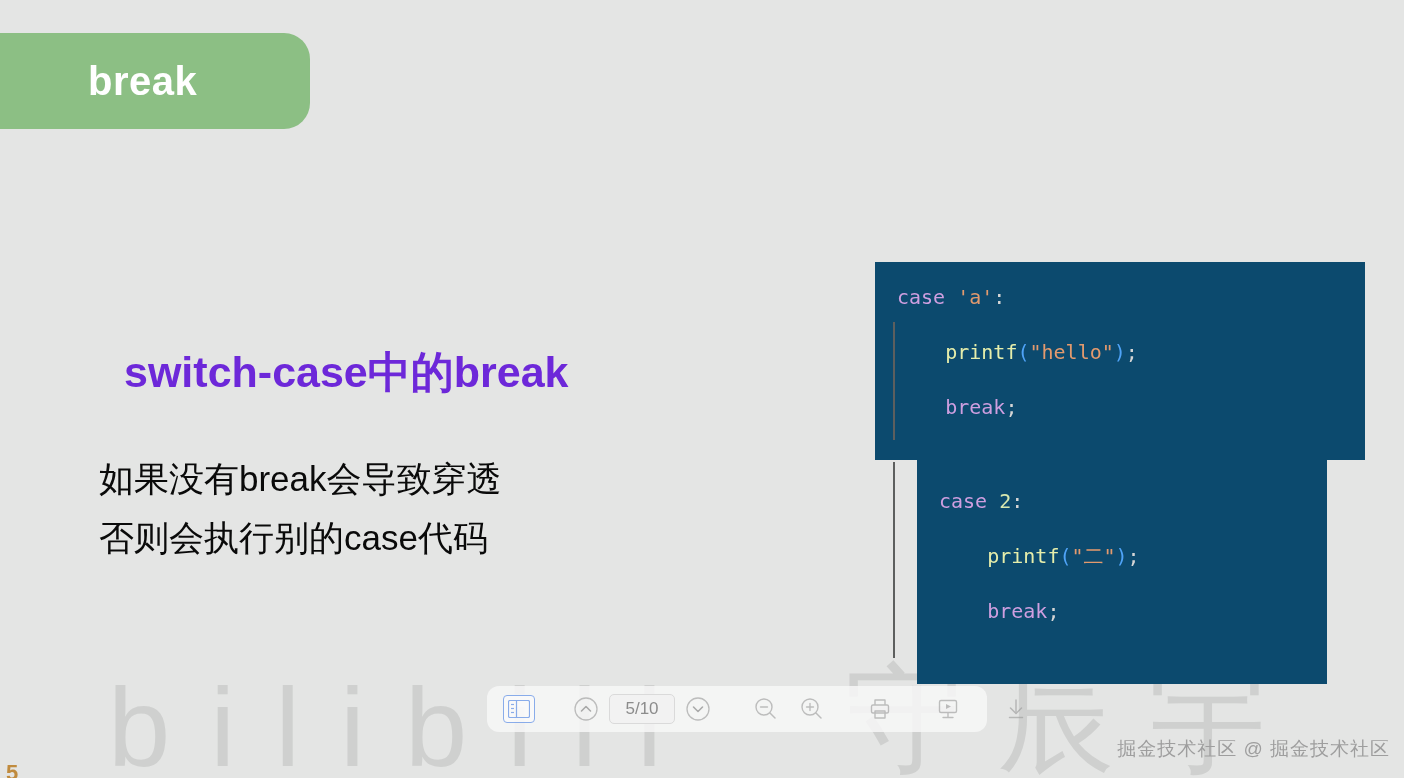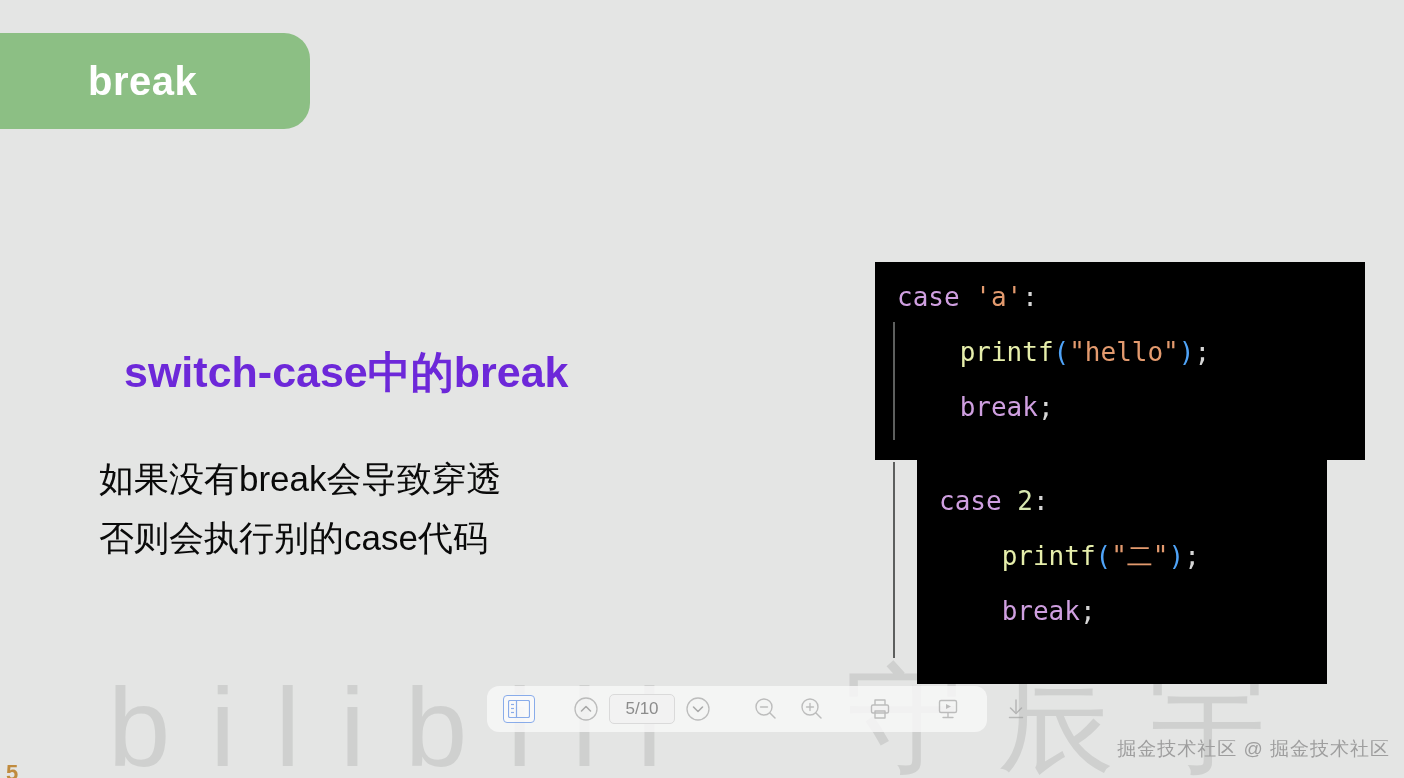--- a/index.html
+++ b/index.html
@@ -113,23 +113,23 @@
     font-weight: normal;
     line-height: 59px;
   }
   #body-lines .body-line {
     white-space: nowrap;
   }
 
   
   .code-block {
     position: absolute;
-    background: #000000;
+    background: #0c4a6e;
     font-family: "DejaVu Sans Mono", "Liberation Mono", monospace;
-    font-size: 26px;
+    font-size: 20px;
     line-height: 55px;
     overflow: hidden;
   }
   #code-block-1 {
     left: 875px;
     top: 262px;
     width: 490px;
     height: 190px;
     padding-top: 8px;
   }

